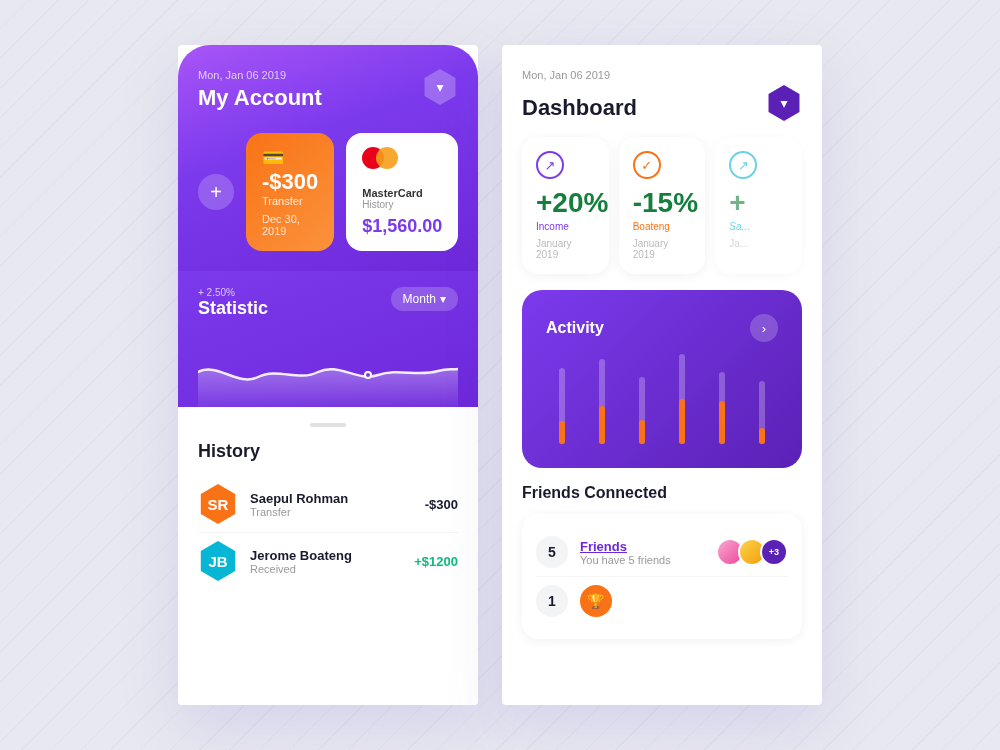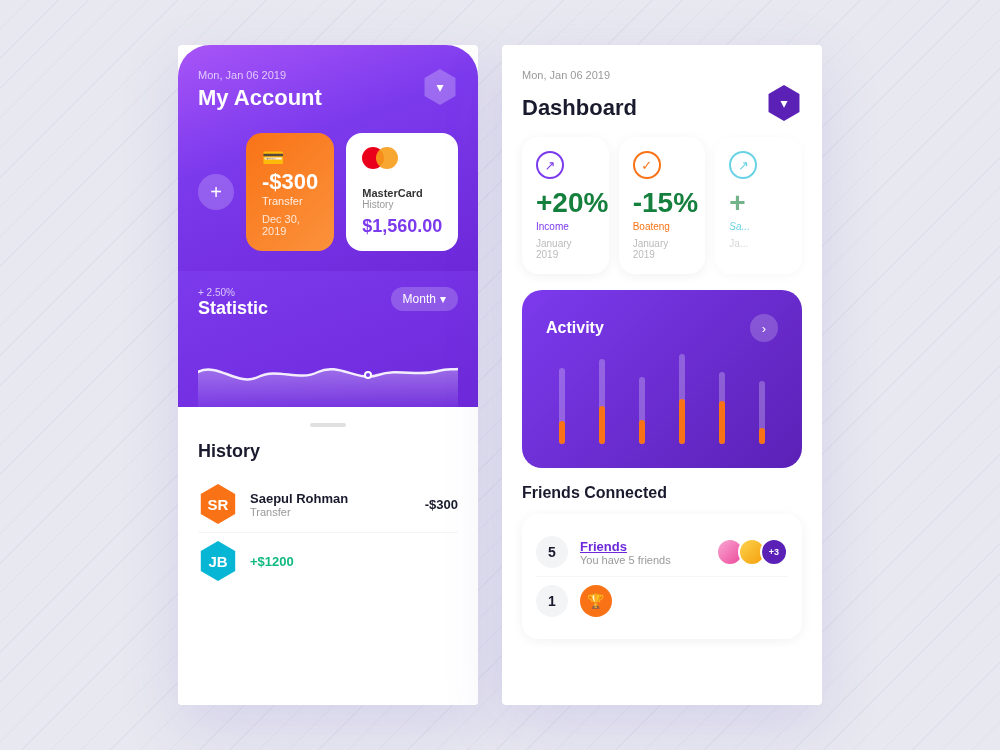--- a/index.html
+++ b/index.html
@@ -637,20 +637,24 @@
       <div class="avatar-hex avatar-orange">SR</div>
       <div class="history-info">
         <div class="history-name">Saepul Rohman</div>
         <div class="history-sub">Transfer</div>
       </div>
       <div class="history-amount amount-negative">-$300</div>
     </div>
 
     <div class="history-item">
       <div class="avatar-hex avatar-teal">JB</div>
+      <div class="history-info">
+        <div class="history-name">Jerome Boateng</div>
+        <div class="history-sub">Received</div>
+      </div>
       <div class="history-amount amount-positive">+$1200</div>
     </div>
   </div>
 </div>
 
 <div class="phone-card phone-right">
 
   <div class="dashboard-header">
     <div class="dash-date">Mon, Jan 06 2019</div>
     <div class="dash-title-row">

